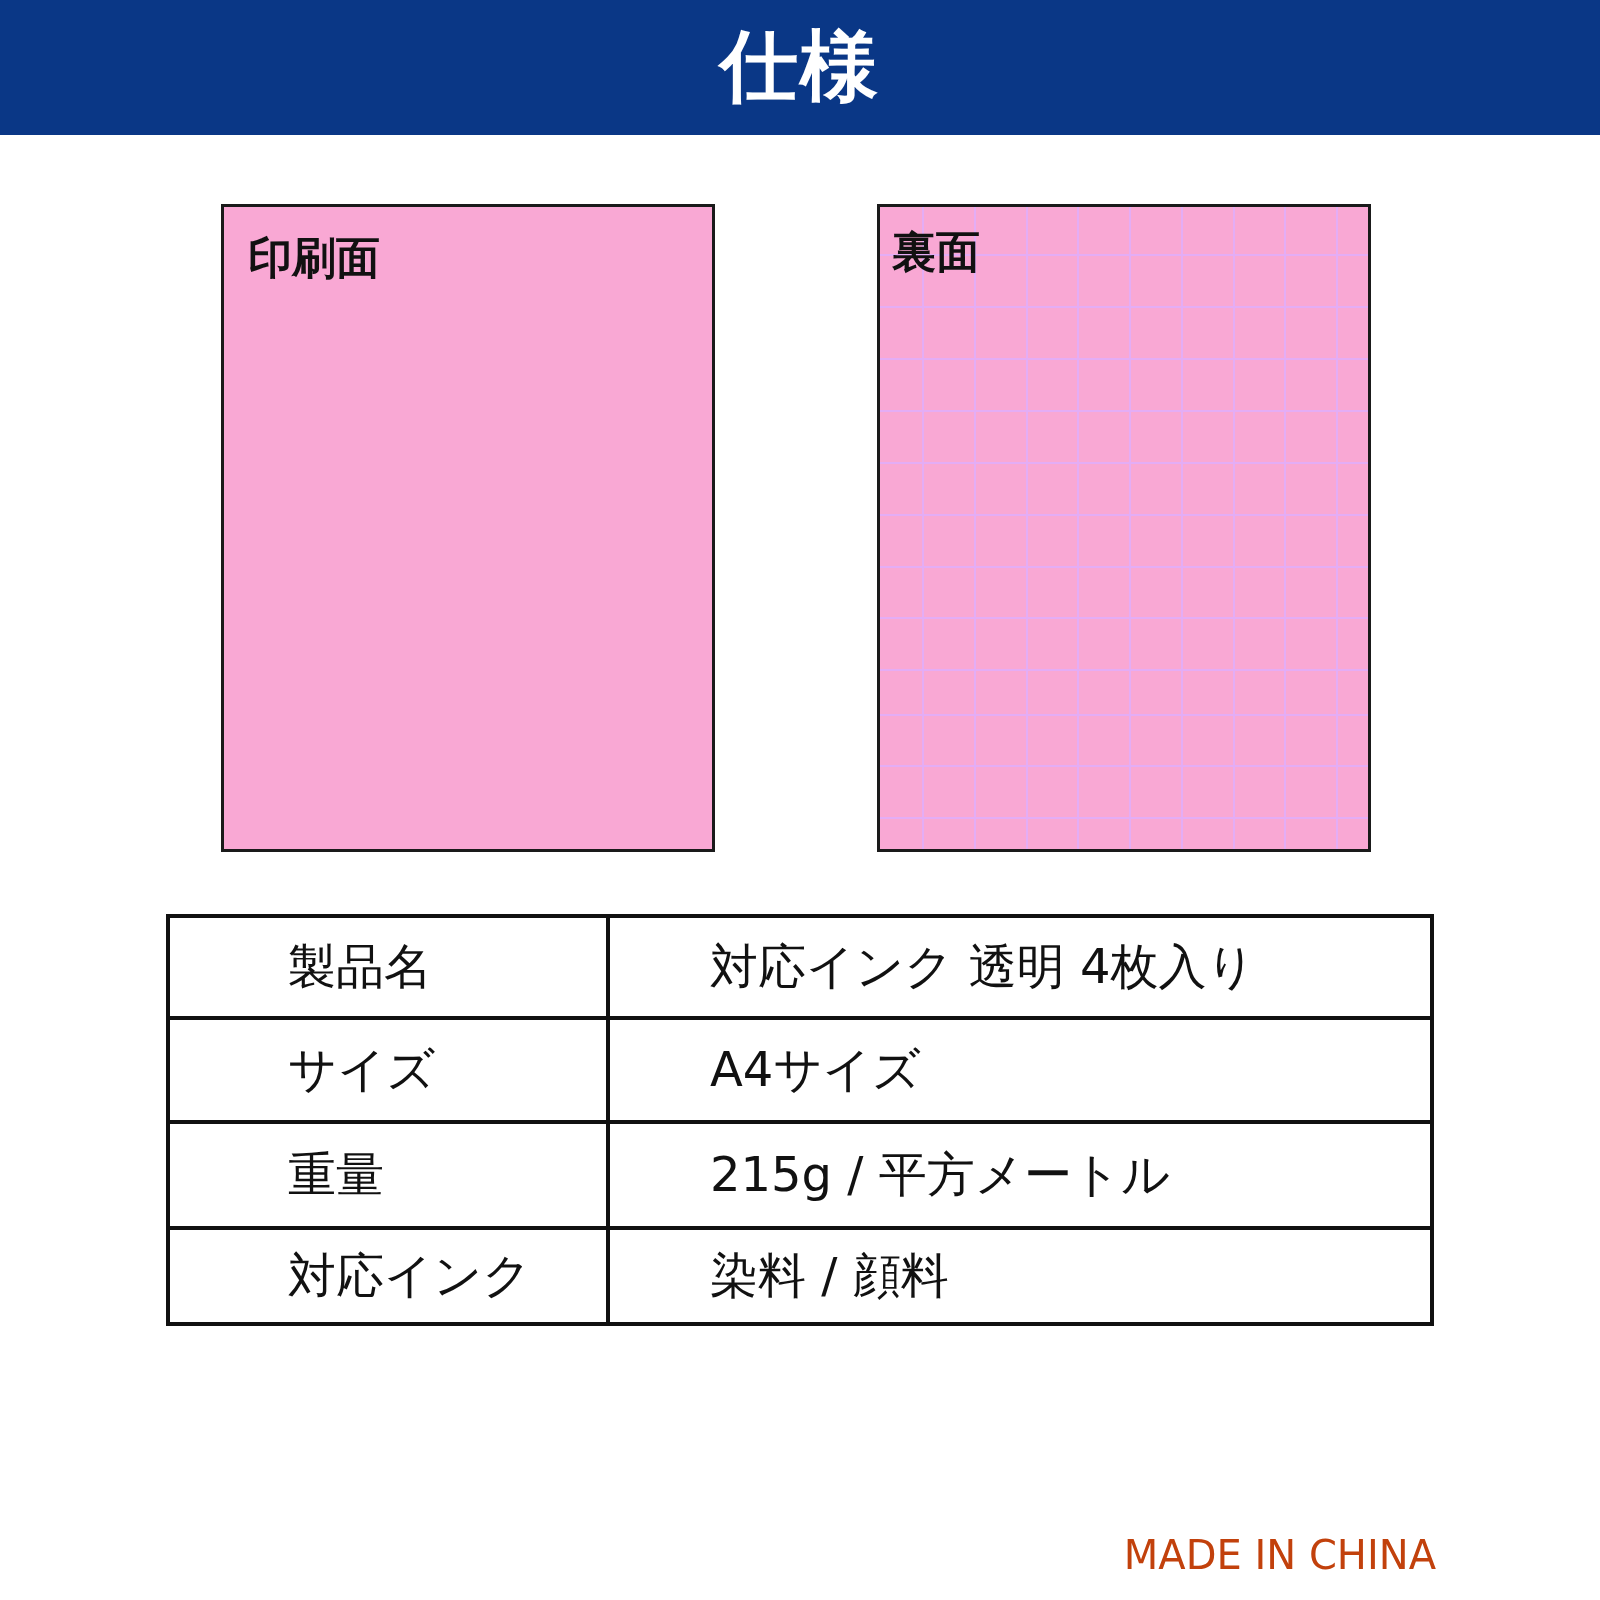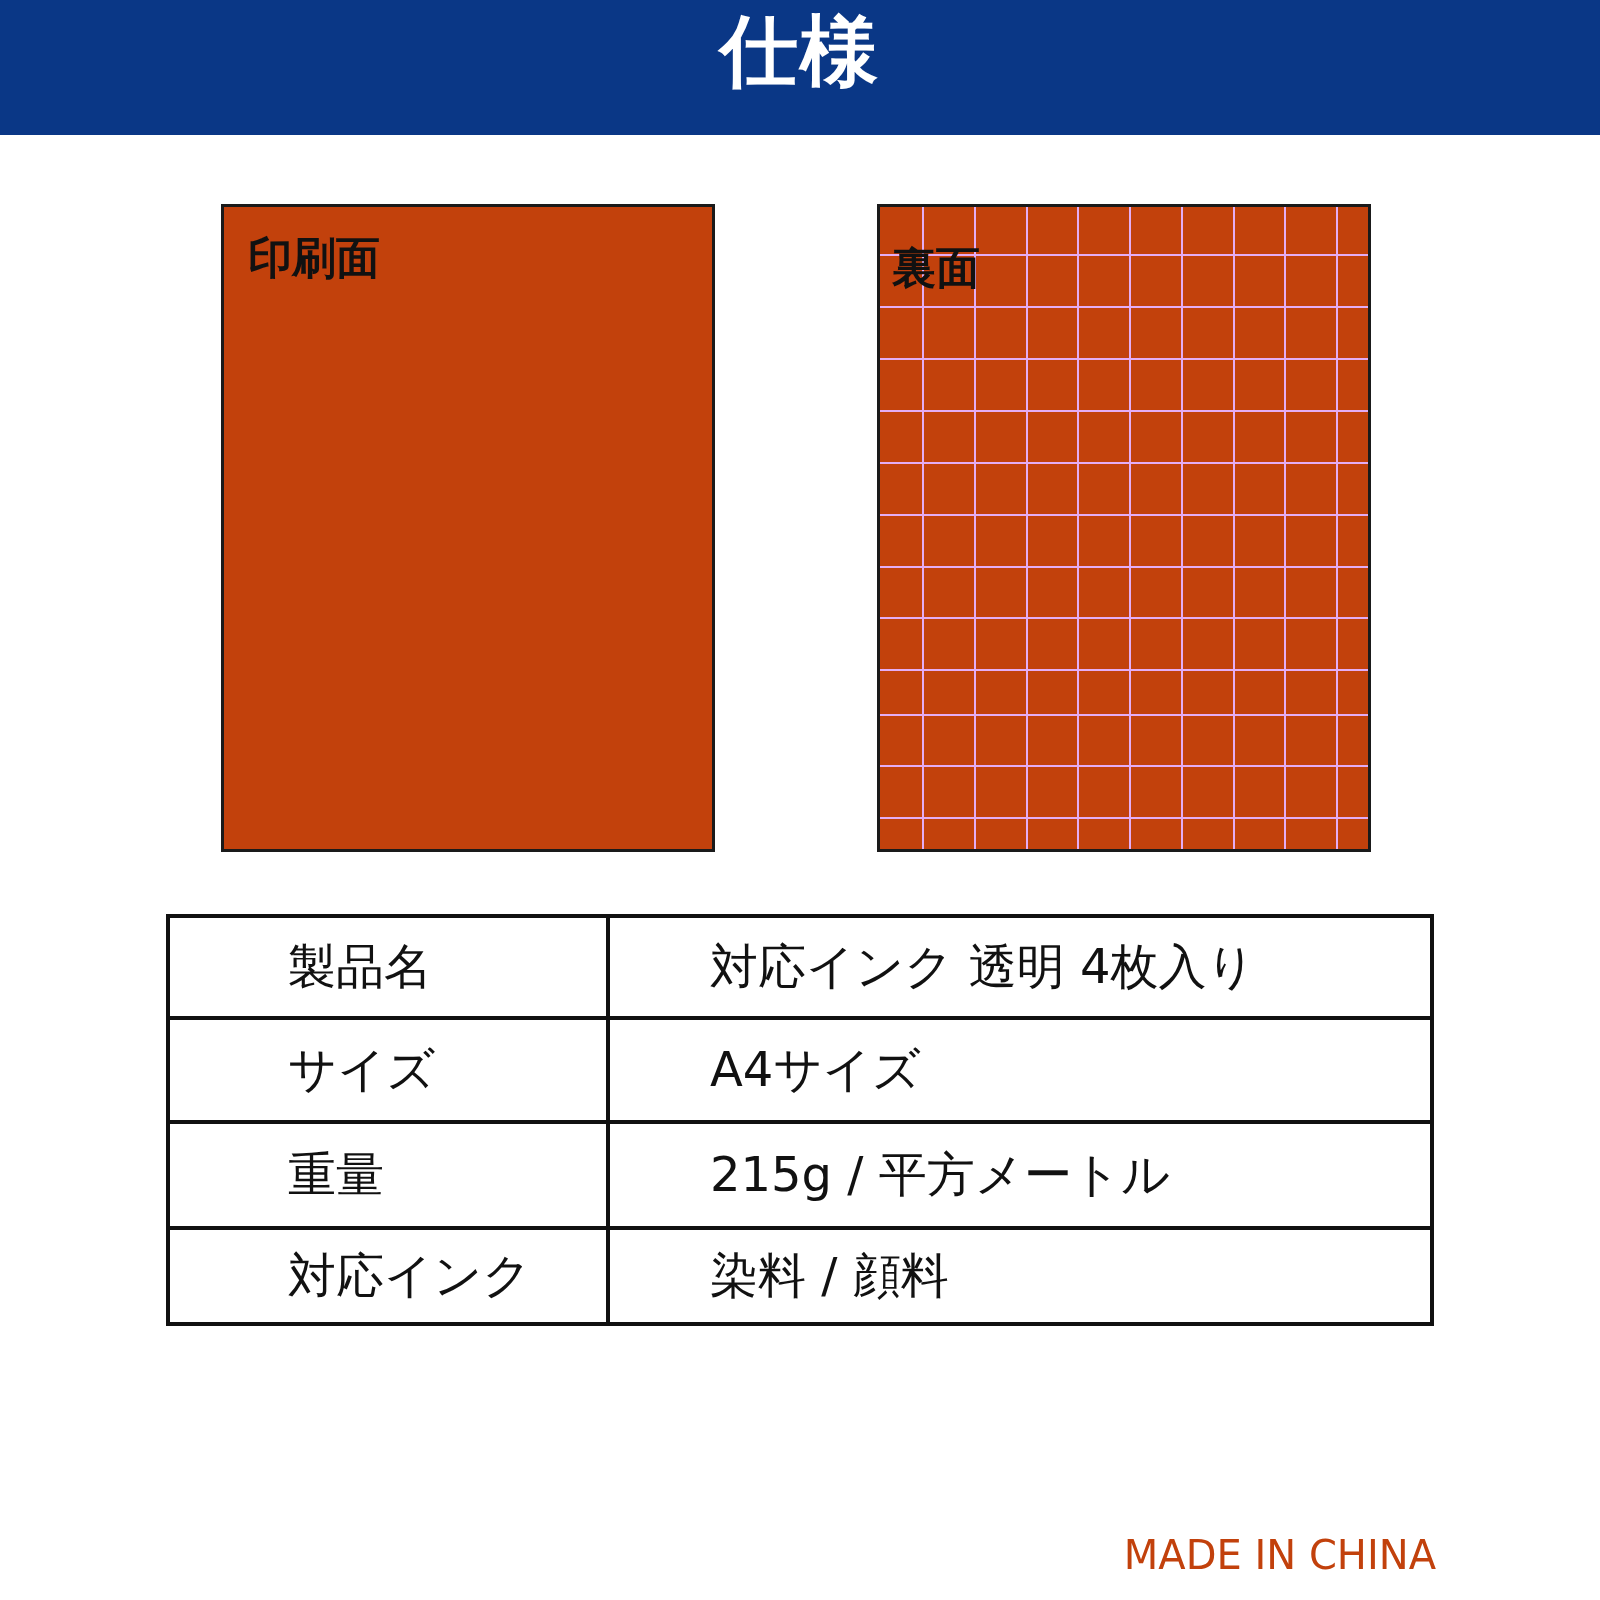--- a/index.html
+++ b/index.html
@@ -1,25 +1,25 @@
 <!DOCTYPE html>
 <html><head>
 <meta charset="utf-8">
 <style>
   html, body { margin:0; padding:0; }
   body { width:1600px; height:1600px; background:#ffffff; position:relative; overflow:hidden;
          font-family:"DejaVu Sans", "Liberation Sans", sans-serif; color:#111; }
   .header { position:absolute; left:0; top:0; width:1600px; height:135px; background:#0a3786;
-            display:flex; align-items:flex-start; justify-content:center; }
+            display:flex; align-items:center; justify-content:center; }
   .header-title { color:#fff; font-size:78px; font-weight:bold; letter-spacing:2px; }
-  .panel { position:absolute; top:204px; width:494px; height:648px; border:3px solid #1a1a1a; box-sizing:border-box; background:#c2410c; overflow:hidden; }
+  .panel { position:absolute; top:204px; width:494px; height:648px; border:3px solid #1a1a1a; box-sizing:border-box; background:#f9a8d4; overflow:hidden; }
   .panel-front { left:221px; }
   .panel-back { left:877px; }
   .panel-label { position:absolute; left:24px; top:22px; font-size:44px; font-weight:bold; color:#111; z-index:2; }
-  .panel-back .panel-label { left:12px; top:16px;margin-top:16px; }
+  .panel-back .panel-label { left:12px; top:16px; }
   .grid-line-v { position:absolute; top:0; bottom:0; width:2px; background:#e4adf5; }
   .grid-line-h { position:absolute; left:0; right:0; height:2px; background:#e4adf5; }
   .spec-table { position:absolute; left:166px; top:914px; width:1268px; border-collapse:collapse;padding-left:48px; }
   .spec-table td { border:4px solid #111; font-size:48px; color:#111; padding:0; }
   .spec-table td.key { width:440px; padding-left:118px; box-sizing:border-box; }
   .spec-table td.val { padding-left:100px; }
   .origin { position:absolute; right:164px; top:1532px; font-size:40px; color:#c2410c; }
 </style>
 </head>
 <body>

